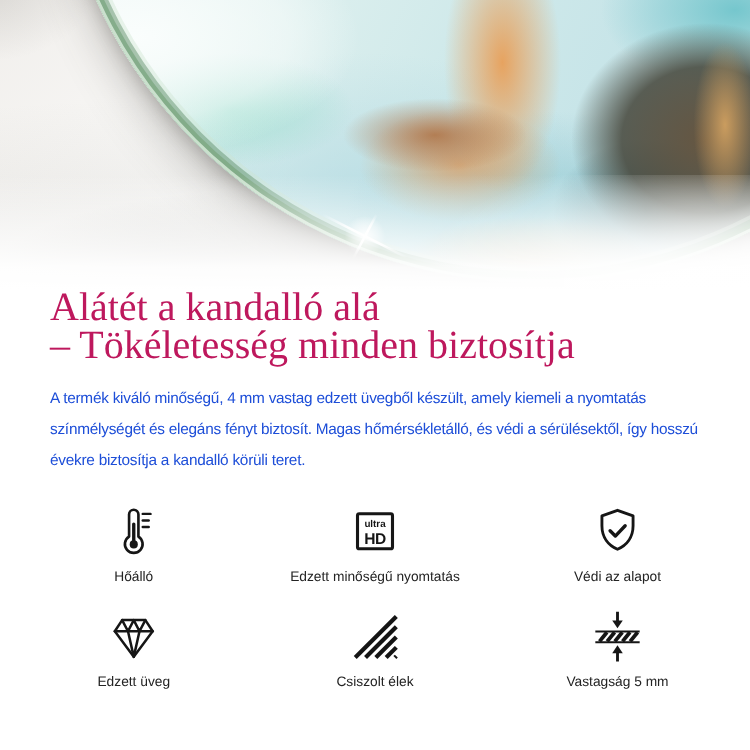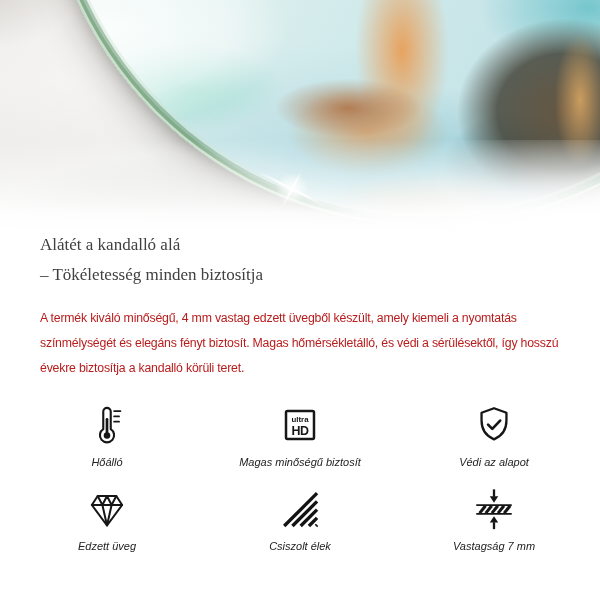--- a/index.html
+++ b/index.html
@@ -45,28 +45,28 @@
     background:linear-gradient(90deg, transparent 0%, rgba(255,255,255,0.9) 30%, #fff 50%, rgba(255,255,255,0.9) 70%, transparent 100%);}
   .sparkle .r1{width:76px;left:-38px;top:-1px;transform:rotate(27deg);}
   .sparkle .r2{width:40px;left:-20px;top:-1px;transform:rotate(118deg);}
   .hero-fade{position:absolute;left:0;right:0;bottom:0;height:92px;z-index:6;pointer-events:none;
     background:
       radial-gradient(ellipse 340px 150px at 92% 92%, rgba(255,255,255,0.92), transparent 65%),
       linear-gradient(to bottom, rgba(255,255,255,0) 0%, rgba(255,255,255,0.55) 45%, rgba(255,255,255,0.95) 80%, #fff 100%);}
 
   
   .title{position:absolute;left:40px;top:230px;margin:0;font-family:"Liberation Serif",serif;
-         font-weight:400;font-size:17px;line-height:30px;color:#404040;letter-spacing:0;}
+         font-weight:400;font-size:32px;line-height:30px;color:#be185d;letter-spacing:0;}
   .desc{position:absolute;left:40px;top:306px;width:540px;margin:0;font-size:12.3px;line-height:25px;
-        color:#b91c1c;letter-spacing:-0.2px;}
+        color:#1d4ed8;letter-spacing:-0.2px;}
 
   
   .feature{position:absolute;width:188px;text-align:center;}
   .f-icon{height:48px;display:flex;align-items:flex-start;justify-content:center;}
-  .f-label{margin-top:6px;font-size:11px;color:#232323;font-style:italic;}
+  .f-label{margin-top:6px;font-size:11px;color:#232323;}
   .c1{left:13px;} .c2{left:206px;} .c3{left:400px;}
   .r1f{top:402px;} .r2f{top:486px;}
   svg{display:block;}
 </style>
 </head>
 <body>
 
 <div class="page">
 
   <div class="hero">
@@ -101,21 +101,21 @@
   </div>
 
   <div class="feature c2 r1f">
     <div class="f-icon">
       <svg width="46" height="46" viewBox="0 0 48 48">
         <rect x="9.4" y="9.4" width="29.2" height="29.2" rx="1.5" fill="none" stroke="#161616" stroke-width="2.6"></rect>
         <text x="24" y="20.8" text-anchor="middle" font-family="Liberation Sans, sans-serif" font-size="8.2" font-weight="700" fill="#161616">ultra</text>
         <text x="24" y="34.5" text-anchor="middle" font-family="Liberation Sans, sans-serif" font-size="13" font-weight="700" letter-spacing="-0.5" fill="#161616">HD</text>
       </svg>
     </div>
-    <div class="f-label">Magas minőségű biztosít</div>
+    <div class="f-label">Edzett minőségű nyomtatás</div>
   </div>
 
   <div class="feature c3 r1f">
     <div class="f-icon">
       <svg width="46" height="46" viewBox="0 0 48 48" fill="none" stroke="#161616" stroke-width="2.4" stroke-linecap="round" stroke-linejoin="round">
         <path d="M24 6.5 L37 11.2 V19.4 C37 29 31.6 35.8 24 39 C16.4 35.8 11 29 11 19.4 V11.2 Z"></path>
         <path d="M17.8 23.6 L22.2 28 L30.4 19.4" stroke-width="2.8"></path>
       </svg>
     </div>
     <div class="f-label">Védi az alapot</div>
@@ -155,16 +155,16 @@
         <line x1="15.4" y1="28.3" x2="21.6" y2="20.7" stroke-width="3.2"></line>
         <line x1="21.8" y1="28.3" x2="28" y2="20.7" stroke-width="3.2"></line>
         <line x1="28.2" y1="28.3" x2="34.4" y2="20.7" stroke-width="3.2"></line>
         <line x1="34.6" y1="28.3" x2="40.8" y2="20.7" stroke-width="3.2"></line>
         <line x1="24" y1="3.5" x2="24" y2="11.2" stroke-width="2.4"></line>
         <polygon points="24,17.4 19.6,10.8 28.4,10.8" fill="#161616" stroke="none"></polygon>
         <line x1="24" y1="45" x2="24" y2="37.8" stroke-width="2.4"></line>
         <polygon points="24,31.6 19.6,38.2 28.4,38.2" fill="#161616" stroke="none"></polygon>
       </svg>
     </div>
-    <div class="f-label">Vastagság 7 mm</div>
+    <div class="f-label">Vastagság 5 mm</div>
   </div>
 
 </div>
 
 </body></html>

